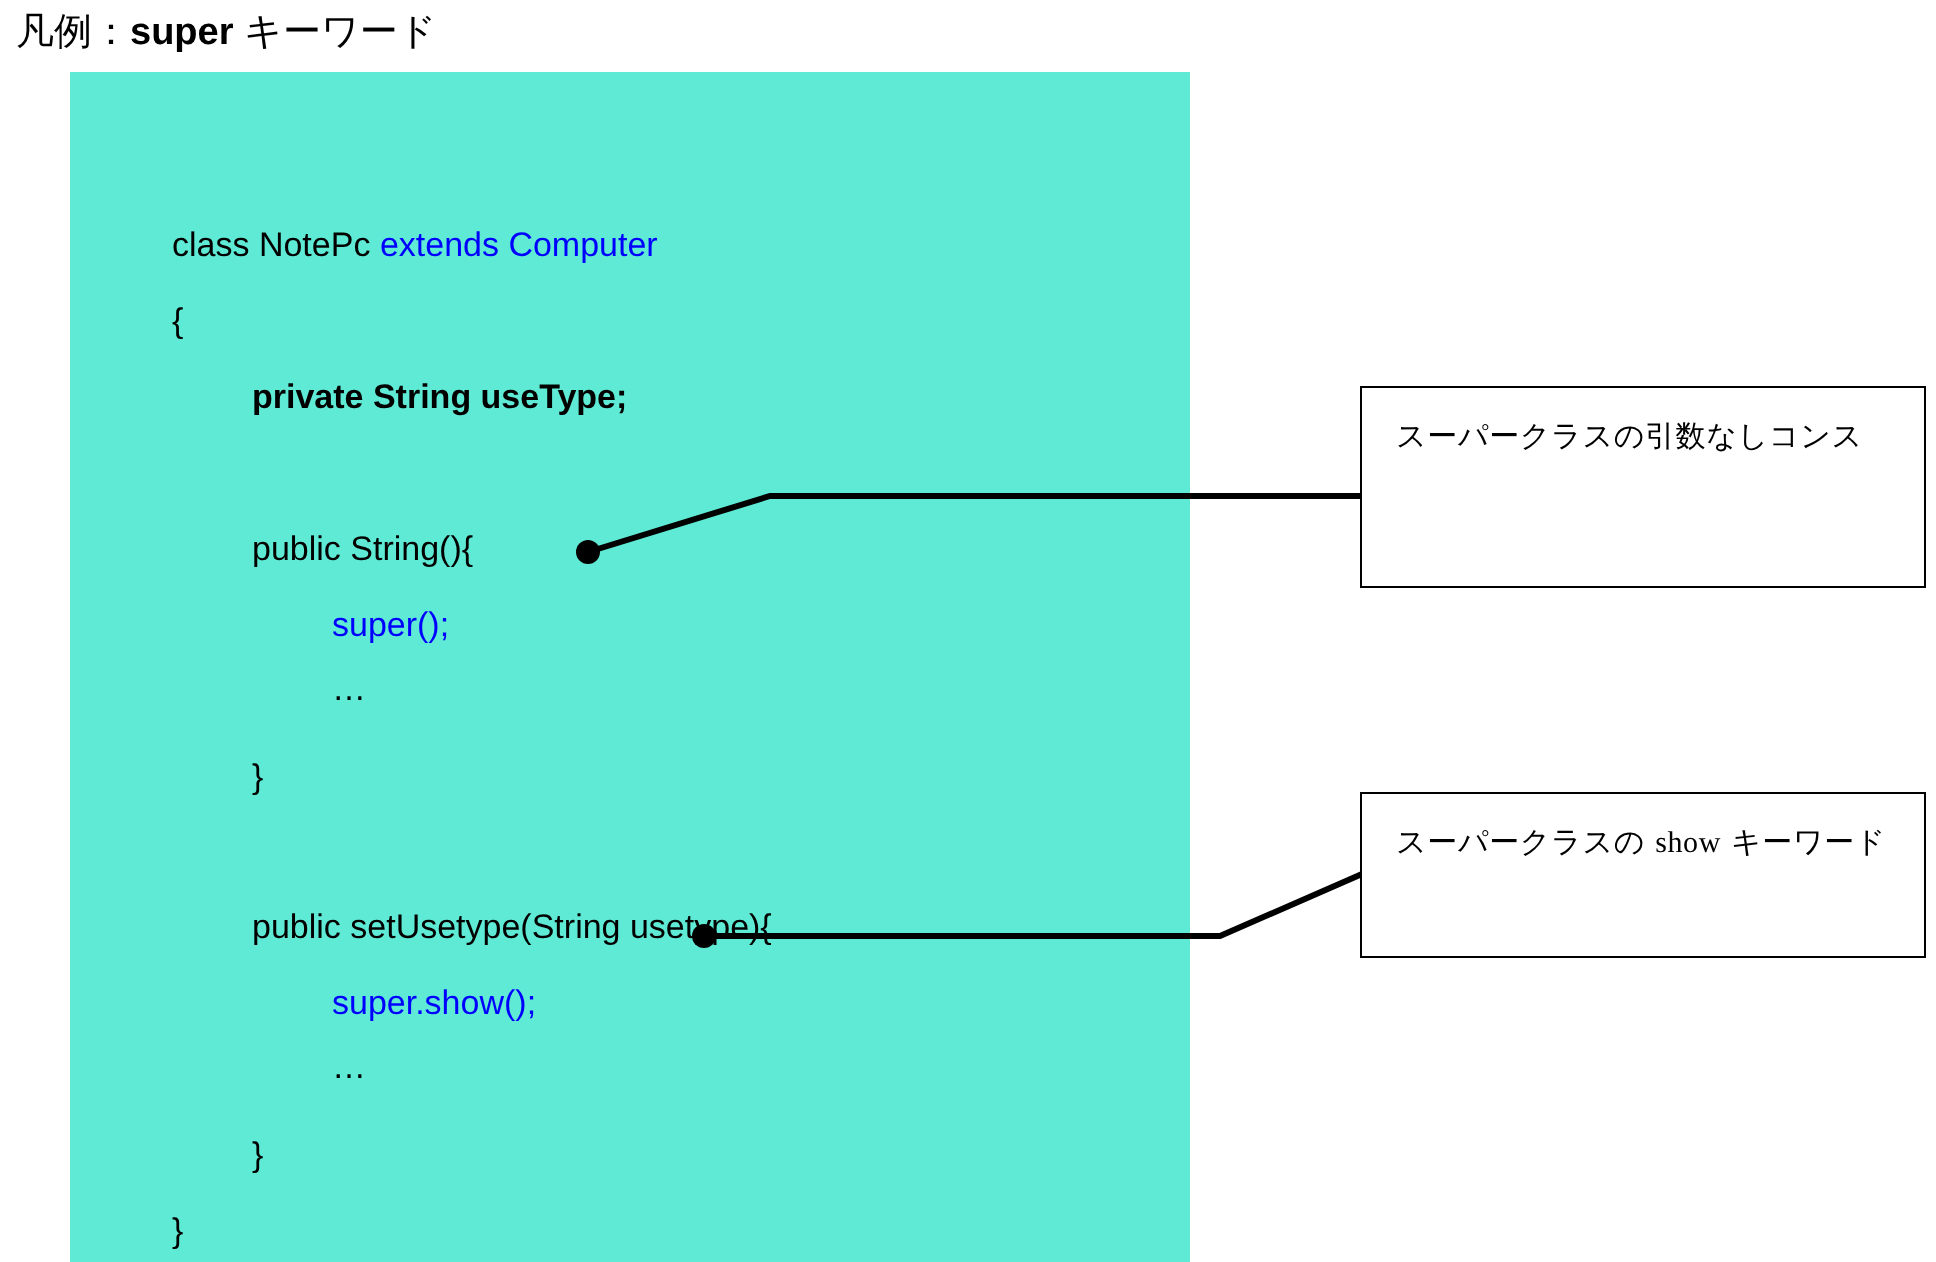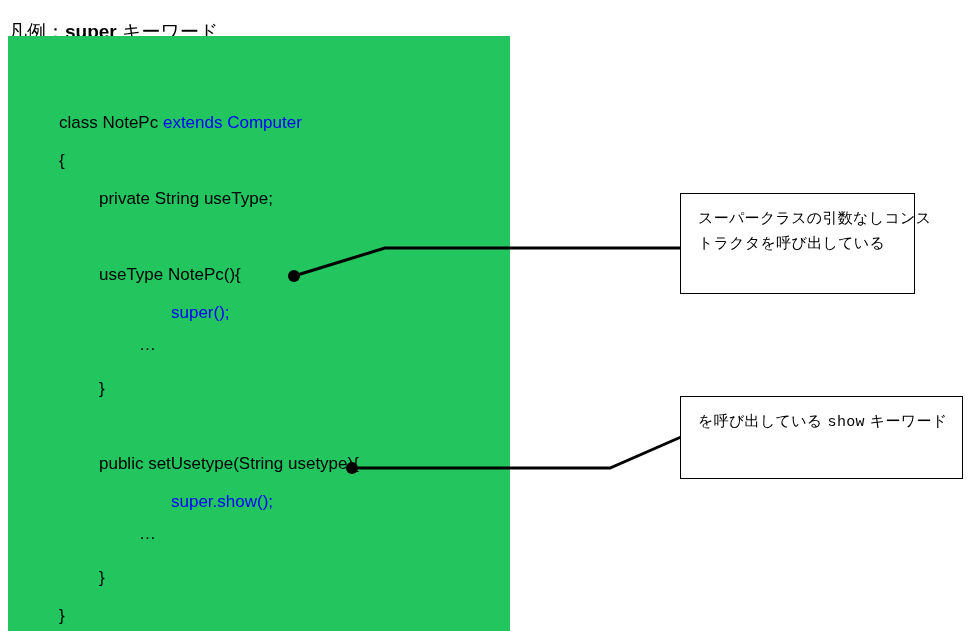--- a/index.html
+++ b/index.html
@@ -20,51 +20,49 @@
 
   
   #title {
     position: absolute;
     left: 8px;
     top: 3px;
     font-size: 19px;
     line-height: 28px;
     color: #000000;
     white-space: nowrap;
-    margin-top: 15px;
   }
   #title .bold {
     font-weight: bold;
     font-size: 19px;
   }
 
   
   #code-panel {
     position: absolute;
-    left: 8px;
+    left: 35px;
     top: 36px;
-    width: 502px;
+    width: 560px;
     height: 595px;
-    background: #22c55e;
+    background: #5eead4;
   }
 
   .code-line {
     position: absolute;
     white-space: pre;
     font-family: "Liberation Sans", "DejaVu Sans", sans-serif;
     font-size: 17px;
     line-height: 20px;
     color: #000000;
   }
   .code-line .kw-blue {
     color: #0000ff;
   }
   .blue-line {
     color: #0000ff;
-    margin-left: 32px;
   }
 
   
   #leaders {
     position: absolute;
     left: 0;
     top: 0;
     width: 968px;
     height: 631px;
     pointer-events: none;
@@ -82,28 +80,28 @@
     left: 17px;
     top: 12px;
     width: 256px;
     font-family: "DejaVu Sans", "Liberation Sans", sans-serif;
     font-size: 15px;
     line-height: 25px;
     color: #000000;
     letter-spacing: 0.3px;
   }
   .callout-text .serif-word {
-    font-family: Liberation Mono, monospace;
+    font-family: Liberation Serif, serif;
     font-size: 15px;
   }
 
   #callout-1 {
     left: 680px;
     top: 193px;
-    width: 235px;
+    width: 283px;
     height: 101px;
   }
   #callout-2 {
     left: 680px;
     top: 396px;
     width: 283px;
     height: 83px;
   }
 </style>
 </head>
@@ -112,25 +110,25 @@
 <div id="canvas">
 
   <div id="title"><span>凡例：</span><span class="bold">super</span><span> キーワード</span></div>
 
   <div id="code-panel">
 
     <div class="code-line" style="left:51px; top:77px;"><span>class NotePc </span><span class="kw-blue">extends Computer</span></div>
 
     <div class="code-line" style="left:51px; top:115px;">{</div>
 
-    <div class="code-line" style="left:91px; top:153px;">private String useType;</div>
+    <div class="code-line" style="left:91px; top:153px;font-weight:bold;">private String useType;</div>
 
     <div class="code-line" style="left:91px; top:191px;"></div>
 
-    <div class="code-line" style="left:91px; top:229px;">useType NotePc(){</div>
+    <div class="code-line" style="left:91px; top:229px;">public String(){</div>
 
     <div class="code-line blue-line" style="left:131px; top:267px;">super();</div>
 
     <div class="code-line" style="left:131px; top:299px;">…</div>
 
     <div class="code-line" style="left:91px; top:343px;">}</div>
 
     <div class="code-line" style="left:91px; top:381px;"></div>
 
     <div class="code-line" style="left:91px; top:418px;">public setUsetype(String usetype){</div>
@@ -154,23 +152,22 @@
 
     <g>
       <polyline points="352,468 610,468 681,437" fill="none" stroke="#000000" stroke-width="3" stroke-linejoin="miter" stroke-linecap="butt"></polyline>
       <circle cx="352" cy="468" r="6" fill="#000000"></circle>
     </g>
   </svg>
 
   <div class="callout" id="callout-1">
     <div class="callout-text">
       <div>スーパークラスの引数なしコンス</div>
-      <div>トラクタを呼び出している</div>
     </div>
   </div>
 
   <div class="callout" id="callout-2">
     <div class="callout-text">
-      <div><span>を呼び出している </span><span class="serif-word">show</span><span> キーワード</span></div>
+      <div><span>スーパークラスの </span><span class="serif-word">show</span><span> キーワード</span></div>
     </div>
   </div>
 
 </div>
 
 </body></html>

